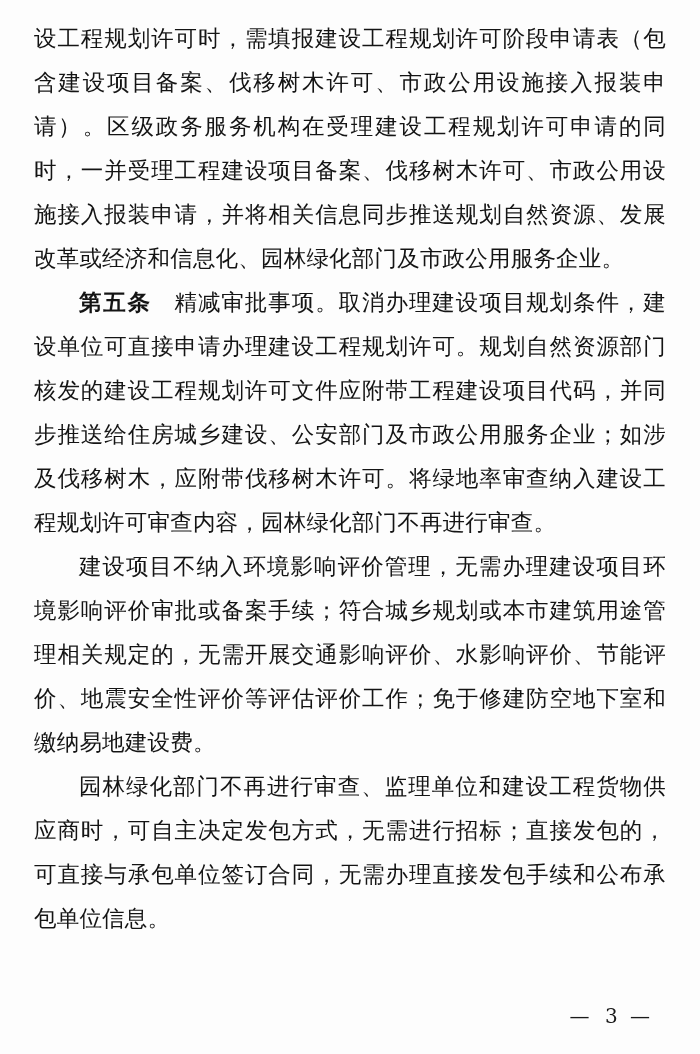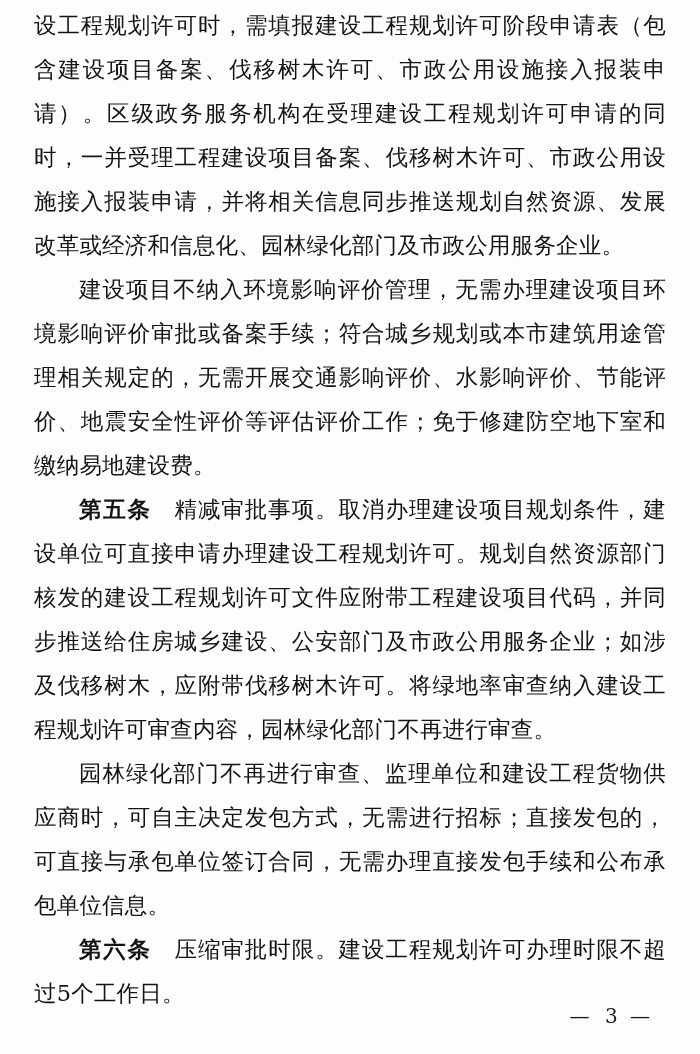--- a/index.html
+++ b/index.html
@@ -12,21 +12,21 @@
     height: 1054px;
     font-family: "DejaVu Serif", serif;
     color: #111111;
     position: relative;
     overflow: hidden;
   }
   .page {
     width: 700px;
     height: 1054px;
     box-sizing: border-box;
-    padding: 3px 34px 0 34px;
+    padding: 16px 34px 0 34px;
     position: relative;
     background: #fdfdfd;
   }
   .doc-body {
     font-size: 22.5px;
     line-height: 44px;
     text-align: justify;
     text-justify: inter-ideograph;
     letter-spacing: 0.2px;
     color: #141414;
@@ -66,34 +66,31 @@
 <body>
 
 <div class="page">
   <div class="doc-body">
 
     <p class="para">
       <span>设工程规划许可时，需填报建设工程规划许可阶段申请表（包含建设项目备案、伐移树木许可、市政公用设施接入报装申请）。区级政务服务机构在受理建设工程规划许可申请的同时，一并受理工程建设项目备案、伐移树木许可、市政公用设施接入报装申请，并将相关信息同步推送规划自然资源、发展改革或经济和信息化、园林绿化部门及市政公用服务企业。</span>
     </p>
 
     <p class="para indent">
-      <span>建设项目不纳入环境影响评价管理，无需办理建设项目环境影响评价审批或备案手续；符合城乡规划或本市建筑用途管理相关规定的，无需开展交通影响评价、水影响评价、节能评价、地震安全性评价等评估评价工作；免于修建防空地下室和缴纳易地建设费。</span>
+      <span class="art-label">第五条</span><span class="art-gap"></span><span>精减审批事项。取消办理建设项目规划条件，建设单位可直接申请办理建设工程规划许可。规划自然资源部门核发的建设工程规划许可文件应附带工程建设项目代码，并同步推送给住房城乡建设、公安部门及市政公用服务企业；如涉及伐移树木，应附带伐移树木许可。将绿地率审查纳入建设工程规划许可审查内容，园林绿化部门不再进行审查。</span>
     </p>
 
     <p class="para indent">
-      <span class="art-label">第五条</span><span class="art-gap"></span><span>精减审批事项。取消办理建设项目规划条件，建设单位可直接申请办理建设工程规划许可。规划自然资源部门核发的建设工程规划许可文件应附带工程建设项目代码，并同步推送给住房城乡建设、公安部门及市政公用服务企业；如涉及伐移树木，应附带伐移树木许可。将绿地率审查纳入建设工程规划许可审查内容，园林绿化部门不再进行审查。</span>
+      <span>建设项目不纳入环境影响评价管理，无需办理建设项目环境影响评价审批或备案手续；符合城乡规划或本市建筑用途管理相关规定的，无需开展交通影响评价、水影响评价、节能评价、地震安全性评价等评估评价工作；免于修建防空地下室和缴纳易地建设费。</span>
     </p>
 
     <p class="para indent">
       <span>园林绿化部门不再进行审查、监理单位和建设工程货物供应商时，可自主决定发包方式，无需进行招标；直接发包的，可直接与承包单位签订合同，无需办理直接发包手续和公布承包单位信息。</span>
     </p>
 
-    <p class="para indent">
-      <span class="art-label">第六条</span><span class="art-gap"></span><span>压缩审批时限。建设工程规划许可办理时限不超过5个工作日。</span>
-    </p>
 
   </div>
 
   <div class="footer">
     <span class="dash">—</span>
     <span>3</span>
     <span class="dash">—</span>
   </div>
 </div>
 

